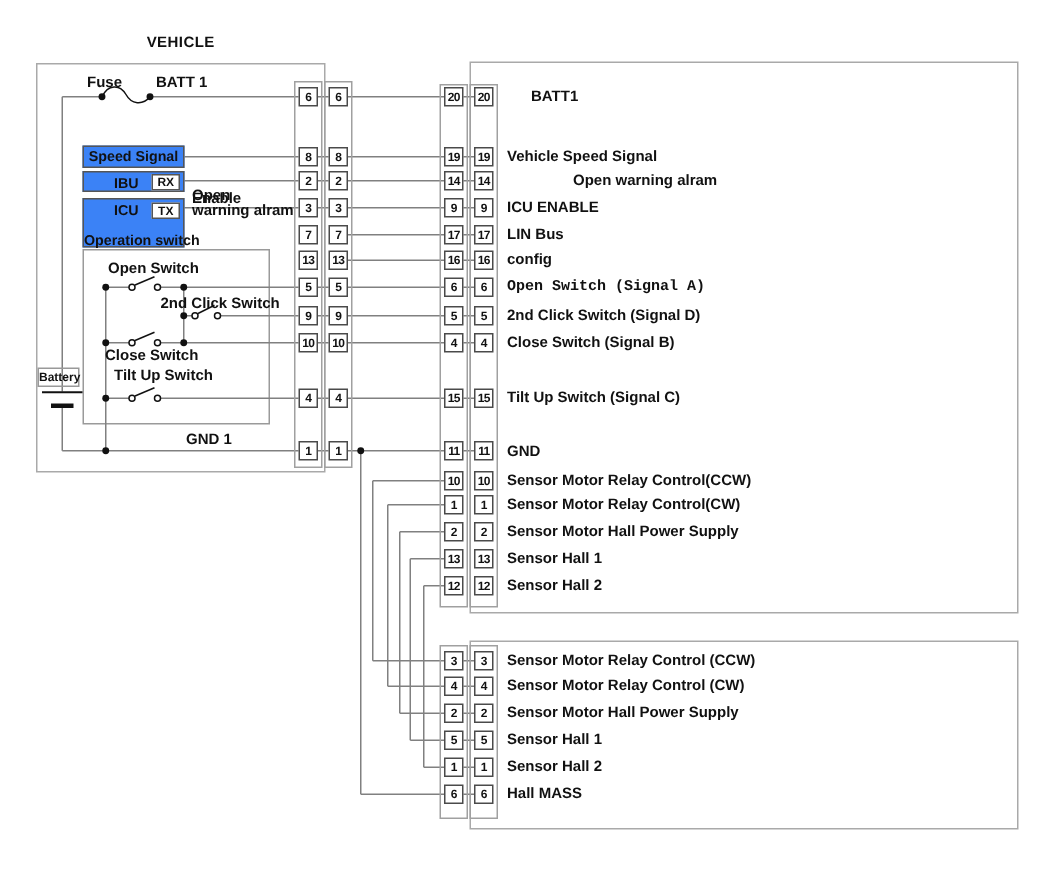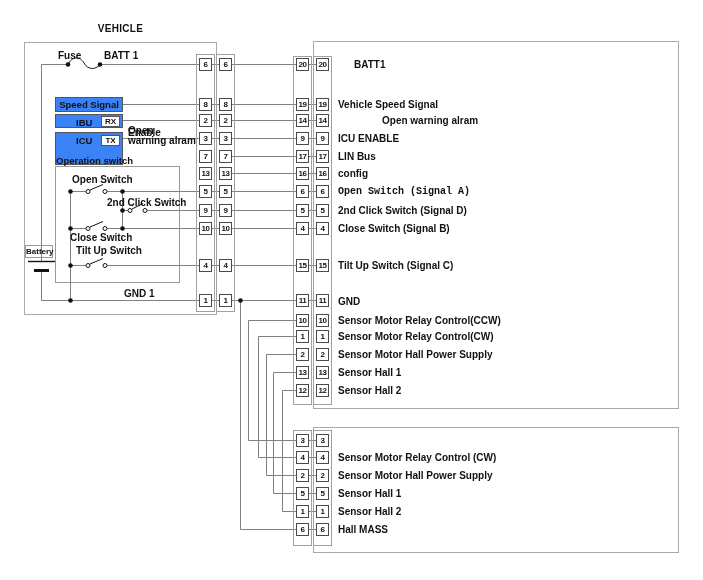--- a/index.html
+++ b/index.html
@@ -225,20 +225,21 @@
   <span class="rowlabel" style="left:338px;top:349px;">Sensor Motor Hall Power Supply</span>
   <span class="pin" style="left:296px;top:366px;">13</span>
   <span class="pin" style="left:316px;top:366px;">13</span>
   <span class="rowlabel" style="left:338px;top:367px;">Sensor Hall 1</span>
   <span class="pin" style="left:296px;top:384px;">12</span>
   <span class="pin" style="left:316px;top:384px;">12</span>
   <span class="rowlabel" style="left:338px;top:385px;">Sensor Hall 2</span>
 
   <span class="pin" style="left:296px;top:434px;">3</span>
   <span class="pin" style="left:316px;top:434px;">3</span>
+  <span class="rowlabel" style="left:338px;top:435px;">Sensor Motor Relay Control (CCW)</span>
   <span class="pin" style="left:296px;top:451px;">4</span>
   <span class="pin" style="left:316px;top:451px;">4</span>
   <span class="rowlabel" style="left:338px;top:452px;">Sensor Motor Relay Control (CW)</span>
   <span class="pin" style="left:296px;top:469px;">2</span>
   <span class="pin" style="left:316px;top:469px;">2</span>
   <span class="rowlabel" style="left:338px;top:470px;">Sensor Motor Hall Power Supply</span>
   <span class="pin" style="left:296px;top:487px;">5</span>
   <span class="pin" style="left:316px;top:487px;">5</span>
   <span class="rowlabel" style="left:338px;top:488px;">Sensor Hall 1</span>
   <span class="pin" style="left:296px;top:505px;">1</span>

